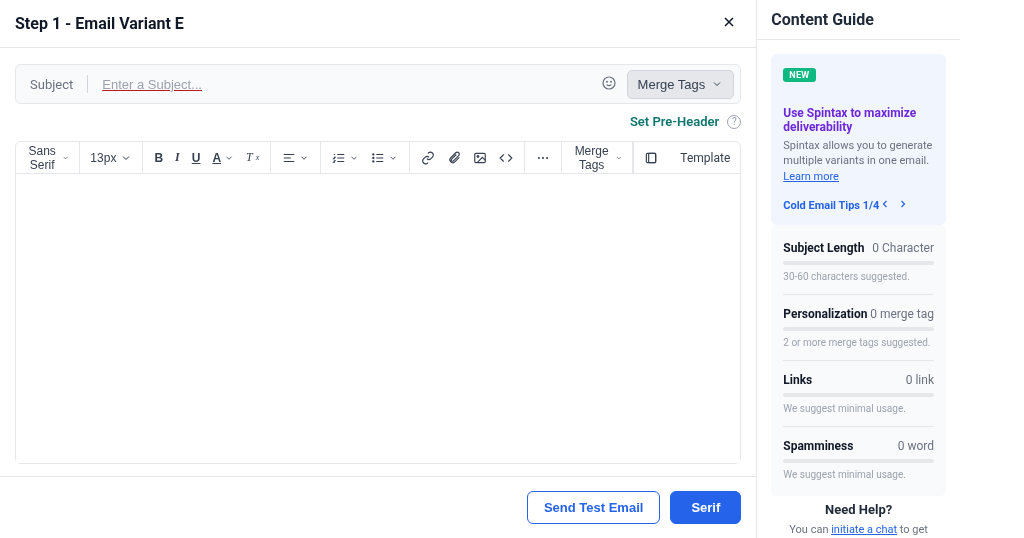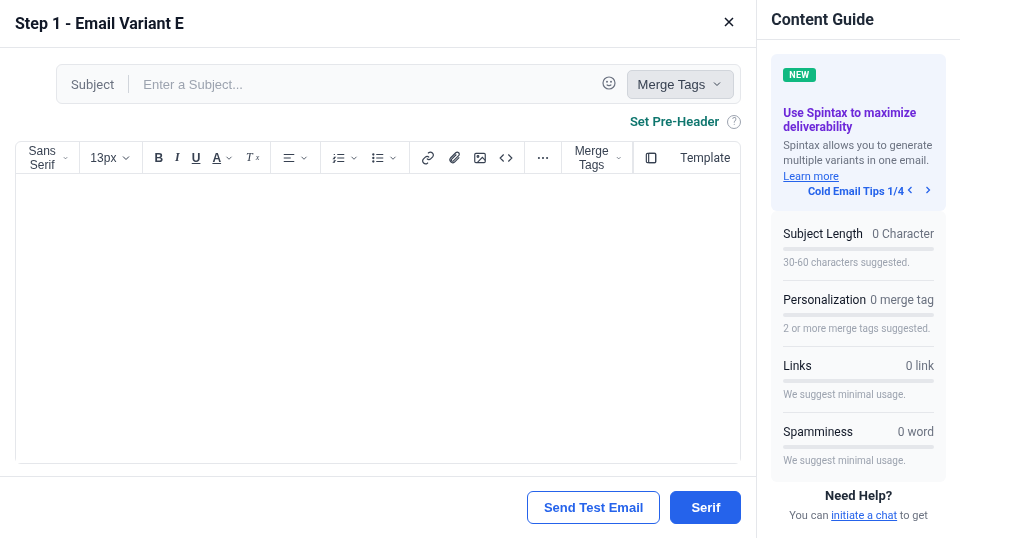--- a/index.html
+++ b/index.html
@@ -15,23 +15,23 @@
   .right { width: 235px; display: flex; flex-direction: column; }
 
   
   .header { display: flex; align-items: center; justify-content: space-between; padding: 10px 15px; border-bottom: 1px solid #e5e7eb; }
   .header-title { font-weight: 700; font-size: 16px; color: #111827; }
   .close-btn { background: none; border: none; cursor: pointer; padding: 4px; color: #111827; }
   .close-btn svg { width: 16px; height: 16px; }
 
   
   .padded { padding: 0 15px; }
-  .subject-row { display: flex; align-items: center; margin-top: 16px; border: 1px solid #e5e7eb; border-radius: 6px; background: #f9fafb; height: 40px; padding: 0 6px 0 14px; margin-left: 41px; }
+  .subject-row { display: flex; align-items: center; margin-top: 16px; border: 1px solid #e5e7eb; border-radius: 6px; background: #f9fafb; height: 40px; padding: 0 6px 0 14px; }
   .subject-label { color: #6b7280; font-size: 13px; padding-right: 14px; height: 18px; display: flex; align-items: center; border-right: 1px solid #d1d5db; }
-  .subject-input { flex: 1; border: none; background: transparent; outline: none; font-size: 13px; padding: 0 14px; color: #0f172a; }
+  .subject-input { flex: 1; border: none; background: transparent; outline: none; font-size: 13px; padding: 0 14px; color: #b91c1c; text-decoration: underline; }
   .subject-input::placeholder { color: #9ca3af; }
   .emoji-btn { background: none; border: none; cursor: pointer; color: #6b7280; padding: 4px; }
   .merge-btn { display: flex; align-items: center; gap: 6px; background: #e5e7eb; border: 1px solid #d1d5db; border-radius: 5px; padding: 6px 10px; font-size: 13px; color: #374151; cursor: pointer; margin-left: 6px; }
 
   
   .preheader-row { display: flex; justify-content: flex-end; align-items: center; gap: 8px; margin-top: 10px; }
   .preheader-link { color: #0f766e; font-weight: 600; font-size: 13px; text-decoration: none; cursor: pointer; }
   .help-icon { width: 14px; height: 14px; border: 1.3px solid #9ca3af; border-radius: 50%; display: flex; align-items: center; justify-content: center; font-size: 10px; color: #9ca3af; cursor: pointer; }
 
   
@@ -52,30 +52,30 @@
   .btn-primary { background: #2563eb; border: 1.5px solid #2563eb; color: #fff; font-weight: 600; padding: 8px 20px; border-radius: 6px; font-size: 13px; cursor: pointer; }
 
   
   .right-header { padding: 10px 14px; border-bottom: 1px solid #e5e7eb; font-weight: 700; font-size: 16px; }
   .right-body { padding: 14px; display: flex; flex-direction: column; overflow-y: auto; }
   .card { background: #f1f5fd; border-radius: 6px; padding: 12px; }
   .badge-new { display: inline-block; background: #10b981; color: #fff; font-size: 9px; font-weight: 700; padding: 2px 6px; border-radius: 3px; letter-spacing: 0.3px; }
   .card-title { font-weight: 700; font-size: 12px; margin-top: 24px; color: #6d28d9; }
   .card-text { font-size: 11px; color: #6b7280; margin-top: 4px; line-height: 1.4; }
   .learn-link { color: #2563eb; text-decoration: underline; cursor: pointer; }
-  .card-footer { display: flex; align-items: center; justify-content: flex-end; }
+  .card-footer { display: flex; align-items: center; justify-content: flex-start; margin-top: 14px; }
   .tips-link { color: #2563eb; font-weight: 700; font-size: 11px; cursor: pointer; }
   .navs { display: flex; gap: 6px; }
   .nav-arr { color: #2563eb; cursor: pointer; }
   .nav-arr svg { width: 12px; height: 12px; }
 
   .metrics { background: #f9fafb; border-radius: 6px; padding: 10px 12px; }
   .metric { padding: 6px 0; }
   .metric-head { display: flex; justify-content: space-between; align-items: baseline; }
-  .metric-name { font-weight: 400; font-size: 12px; color: #111827; }
+  .metric-name { font-weight: 700; font-size: 12px; color: #111827; }
   .metric-val { font-size: 12px; color: #6b7280; }
   .metric-bar { height: 4px; background: #e5e7eb; border-radius: 2px; margin-top: 6px; }
   .metric-hint { font-size: 10px; color: #9ca3af; margin-top: 6px; }
   .metric-sep { height: 1px; background: #e5e7eb; margin: 6px 0; }
 
   .help-box { text-align: center; padding: 6px 0; }
   .help-title { font-weight: 700; font-size: 13px; }
   .help-text { font-size: 11px; color: #6b7280; margin-top: 6px; }
   .help-text a { color: #2563eb; text-decoration: underline; cursor: pointer; }
 

